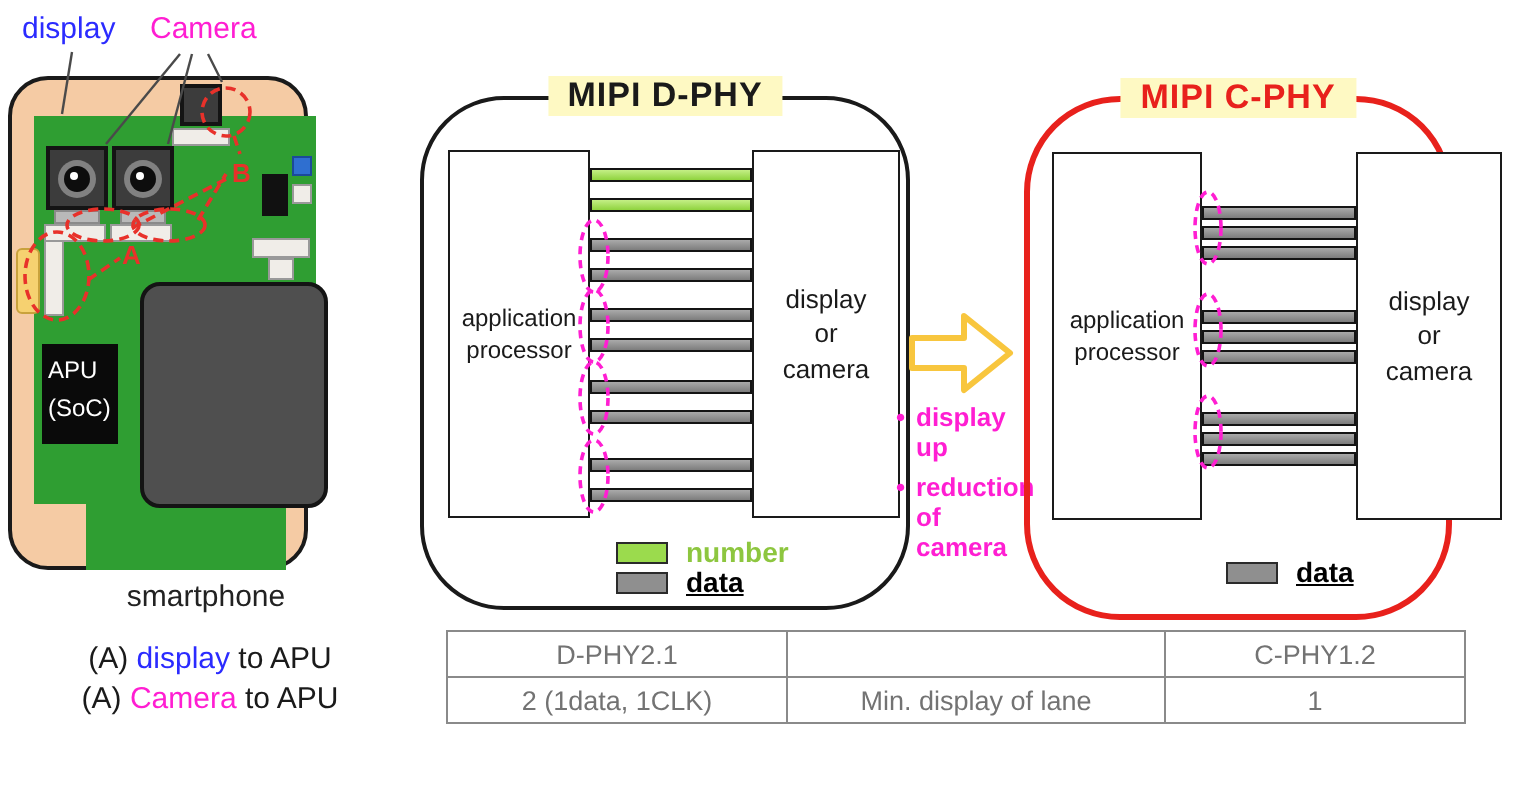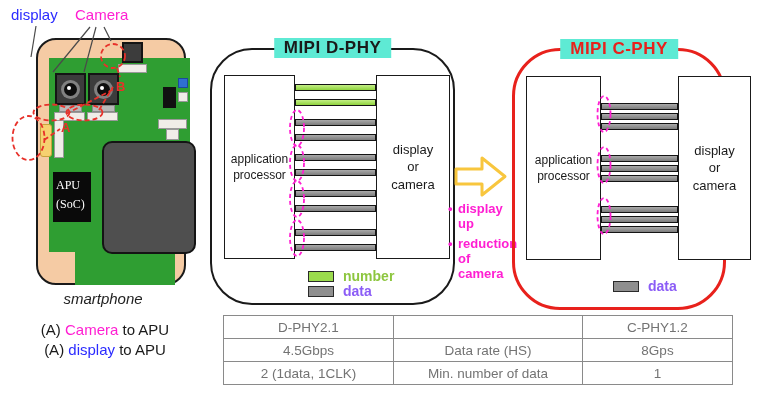--- a/index.html
+++ b/index.html
@@ -6,77 +6,77 @@
   .canvas{position:relative;width:768px;height:400px;background:#fff;overflow:hidden;
           font-family:"Liberation Sans","DejaVu Sans",sans-serif;color:#1a1a1a;}
   .abs{position:absolute;box-sizing:border-box;}
 
   
   .lbl{position:absolute;font-size:15px;font-weight:500;white-space:nowrap;}
   .lbl-display{left:11px;top:6px;color:#2b2bff;}
   .lbl-camera{left:75px;top:6px;color:#ff1ed2;}
 
   
-  .phone{position:absolute;left:36px;top:38px;width:150px;height:247px;background:#f5cba4;
-         border:2.5px solid #1a1a1a;border-radius:20px;box-sizing:border-box;font-family:Liberation Serif, serif;}
+  .phone{position:absolute;left:4px;top:38px;width:150px;height:247px;background:#f5cba4;
+         border:2.5px solid #1a1a1a;border-radius:20px;box-sizing:border-box;}
   .phone .abs{position:absolute;}
   .pcb{background:#2f9e32;}
   .battery{left:64px;top:101px;width:94px;height:113px;background:#4f4f4f;border:2px solid #141414;border-radius:10px;}
   .tbar{left:120px;top:79px;width:29px;height:10px;background:#f0ede8;border:1px solid #999;}
   .tstem{left:128px;top:89px;width:13px;height:11px;background:#f0ede8;border:1px solid #999;}
   .cam{width:31px;height:32px;background:#3c3c3c;border:2px solid #141414;display:flex;align-items:center;justify-content:center;}
   .lens{width:19px;height:19px;border-radius:50%;background:#818181;position:relative;}
   .lens::after{content:"";position:absolute;left:3px;top:3px;width:13px;height:13px;border-radius:50%;background:#0d0d0d;}
   .lens::before{content:"";position:absolute;left:6px;top:6px;width:4px;height:4px;border-radius:50%;background:#fff;z-index:2;}
   .ctab{background:#b9b9b9;border:1px solid #8a8a8a;}
   .cbar{background:#f0ede8;border:1px solid #999;}
   .frontcam{left:84px;top:2px;width:21px;height:21px;background:#3c3c3c;border:2px solid #141414;}
   .comp-black{left:125px;top:47px;width:13px;height:21px;background:#111;}
   .comp-blue{left:140px;top:38px;width:10px;height:10px;background:#2f6fd0;border:1px solid #1b4a99;}
   .comp-white{left:140px;top:52px;width:10px;height:10px;background:#f0ede8;border:1px solid #999;}
   .comp-yellow{left:2px;top:84px;width:12px;height:33px;background:#f6d170;border:1.5px solid #c9a23c;border-radius:3px;}
   .comp-white2{left:16px;top:80px;width:10px;height:38px;background:#f0ede8;border:1px solid #999;}
   .apu{left:15px;top:132px;width:38px;height:50px;background:#0a0a0a;color:#fff;font-size:12px;
        line-height:19px;padding:4px 0 0 3px;}
   .marker{position:absolute;color:#e8312a;font-weight:bold;font-size:13px;}
-  .phone-caption{position:absolute;left:20px;top:290px;width:166px;text-align:center;font-size:15px;color:#222;font-style:italic;}
+  .phone-caption{position:absolute;left:20px;top:290px;width:166px;text-align:center;font-size:15px;color:#222;}
 
   
   .summary{position:absolute;left:5px;top:318px;width:200px;text-align:center;}
   .summary-title{font-size:19px;font-weight:600;color:#2b2b2b;letter-spacing:.3px;margin-bottom:8px;white-space:nowrap;}
   .summary-line{font-size:15px;font-weight:500;margin:3px 0;white-space:nowrap;}
   .blue{color:#2b2bff;}
   .magenta{color:#ff1ed2;}
 
   
   .panel{position:absolute;box-sizing:border-box;}
   .panel-dphy{left:210px;top:48px;width:245px;height:257px;border:2.5px solid #1a1a1a;border-radius:42px;}
   .panel-cphy{left:512px;top:48px;width:214px;height:262px;border:3.5px solid #e8211c;border-radius:48px;}
-  .panel-title{position:absolute;top:-12px;left:50%;transform:translateX(-50%);background:#5eead4;
+  .panel-title{position:absolute;top:-12px;left:50%;transform:translateX(-50%);background:#fef9c3;
                padding:0 10px;font-size:17px;font-weight:bold;white-space:nowrap;letter-spacing:.5px;}
   .panel-cphy .panel-title{color:#e8211c;}
   .proc-box{position:absolute;top:25px;height:184px;background:#fff;border:1.8px solid #1a1a1a;box-sizing:border-box;
             display:flex;flex-direction:column;justify-content:center;align-items:center;
             text-align:center;font-size:12px;line-height:1.35;color:#1a1a1a;}
   .panel-dphy .box-left{left:12px;width:71px;}
   .panel-dphy .box-right{left:164px;width:74px;font-size:13px;}
   .panel-cphy .box-left{left:11px;width:75px;}
   .panel-cphy .box-right{left:163px;width:73px;font-size:13px;}
   .wire{position:absolute;height:7px;box-sizing:border-box;border:1.3px solid #141414;}
   .panel-dphy .wire{left:83px;width:81px;}
   .panel-cphy .wire{left:86px;width:77px;height:6.5px;}
   .wire-green{background:linear-gradient(#c4ef86,#8fd33e);}
   .wire-gray{background:linear-gradient(#aaa,#7d7d7d);}
   .legend-row{position:absolute;display:flex;align-items:center;gap:9px;}
   .swatch{width:26px;height:11px;border:1.5px solid #2a2a2a;box-sizing:border-box;}
   .swatch-green{background:#9bdb4d;}
   .swatch-gray{background:#8f8f8f;}
   .legend-label{font-size:14px;font-weight:600;line-height:1;}
   .legend-clock{color:#8dc63f;}
-  .legend-data{color:#8b5cf6;}
+  .legend-data{color:#000000;text-decoration:underline;}
 
   
   .bullets{position:absolute;left:448px;top:202px;width:70px;color:#ff1ed2;font-size:13px;font-weight:600;line-height:1.15;}
   .bullet-item{display:flex;margin-bottom:5px;}
   .bullet-char{flex:0 0 10px;}
 
   
   .spec-table{position:absolute;left:223px;top:315px;width:509px;border-collapse:collapse;table-layout:fixed;}
   .spec-table td{border:1.5px solid #8a8a8a;text-align:center;font-size:13.5px;color:#737373;
                  font-weight:500;padding:0;height:22px;}
@@ -121,22 +121,22 @@
       <div>APU</div>
       <div>(SoC)</div>
     </div>
   </div>
 
   <span class="marker" style="left:61px;top:120px;">A</span>
   <span class="marker" style="left:116px;top:79px;">B</span>
   <div class="phone-caption">smartphone</div>
 
   <div class="summary">
+    <div class="summary-line"><span>(A) </span><span class="blue">display</span><span> to APU</span></div>
     <div class="summary-line"><span>(A) </span><span class="magenta">Camera</span><span> to APU</span></div>
-    <div class="summary-line"><span>(A) </span><span class="blue">display</span><span> to APU</span></div>
   </div>
 
   <div class="panel panel-dphy">
     <span class="panel-title">MIPI D-PHY</span>
     <div class="proc-box box-left">
       <div>application</div>
       <div>processor</div>
     </div>
     <div class="proc-box box-right">
       <div>display</div>
@@ -206,27 +206,22 @@
         <col style="width:189px;">
         <col style="width:150px;">
       </colgroup>
     <tbody>
         <tr>
       <td>D-PHY2.1</td>
       <td></td>
       <td>C-PHY1.2</td>
     </tr>
     <tr>
-      <td>4.5Gbps</td>
-      <td>Data rate (HS)</td>
-      <td>8Gps</td>
-    </tr>
-    <tr>
       <td>2 (1data, 1CLK)</td>
-      <td>Min. number of data</td>
+      <td>Min. display of lane</td>
       <td>1</td>
     </tr>
   </tbody>
     </table>
 
   <svg class="overlay" viewBox="0 0 768 400">
 
     <g stroke="#4a4a4a" stroke-width="1.2">
       <line x1="36" y1="26" x2="31" y2="57"></line>
       <line x1="90" y1="27" x2="53" y2="72"></line>

